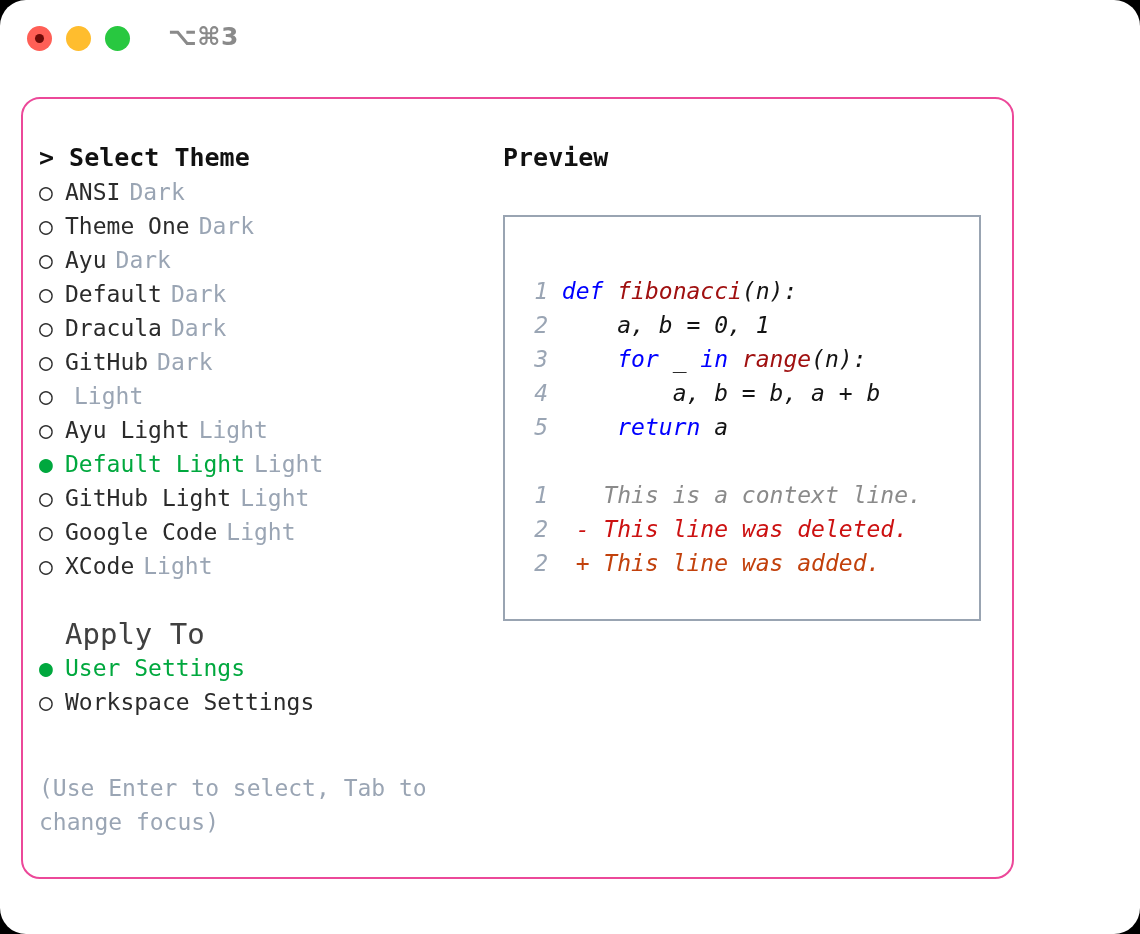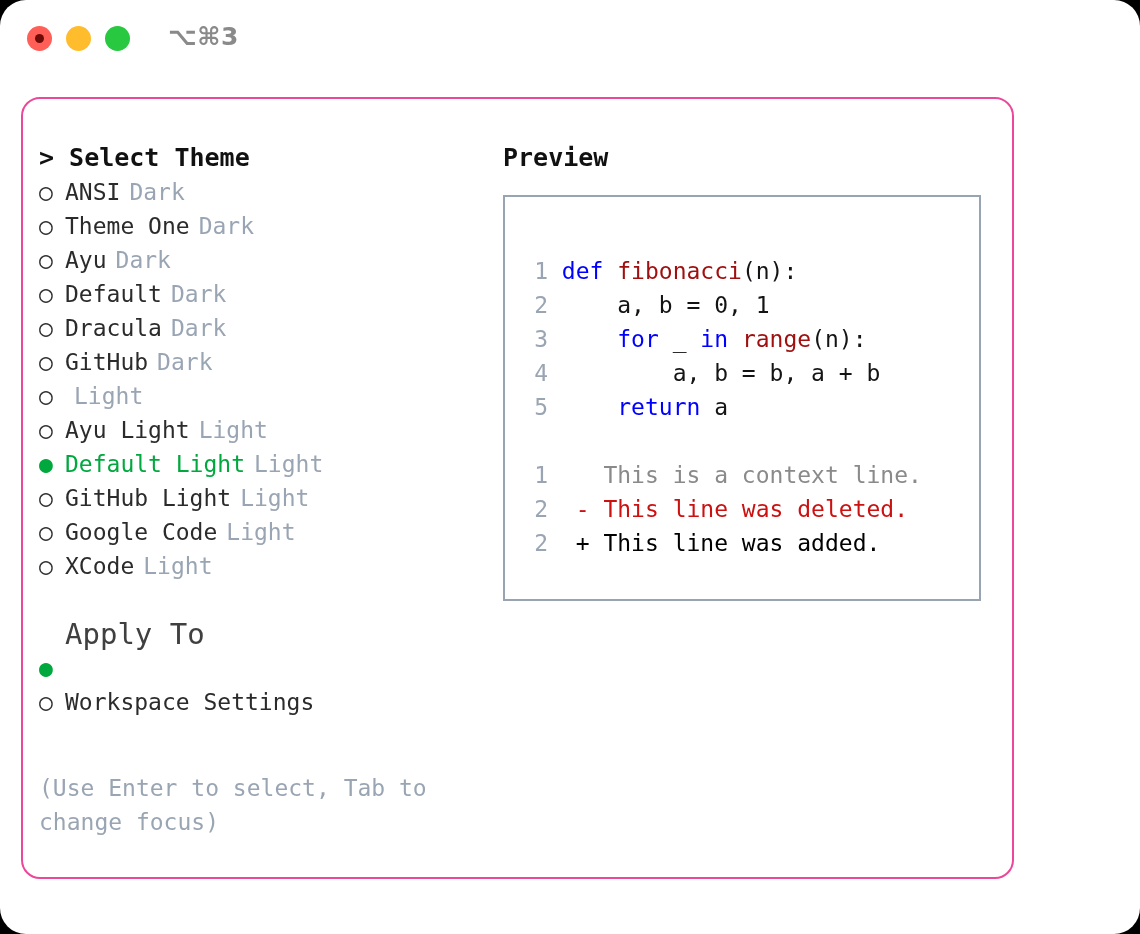--- a/index.html
+++ b/index.html
@@ -146,27 +146,28 @@
 
   
   .preview-title {
     font-size: 25px;
     font-weight: bold;
     color: #111111;
     line-height: 34px;
     white-space: pre;
   }
   .preview-box {
-    margin-top: 20px;
+    margin-top: 40px;
     width: 478px;
     height: 406px;
     border: 2px solid #99a4b2;
     box-sizing: border-box;
     background: #ffffff;
     position: relative;
+    font-style: italic;
   }
   .code {
     position: absolute;
     left: 15px;
     top: 57px;
     font-size: 23px;
     line-height: 34px;
     white-space: pre;
   }
   .code-line { display: block; white-space: pre; }
@@ -175,21 +176,21 @@
     width: 28px;
     text-align: right;
     color: #9aa5b4;
   }
   .kw  { color: #0000ff; }
   .fn  { color: #a01010; }
   .pl  { color: #141414; }
   .blank-line { display: block; height: 34px; }
   .diff-ctx { color: #8a8a8a; }
   .diff-del { color: #cc1111; }
-  .diff-add { color: #000000; }
+  .diff-add { color: #c2410c; }
 </style>
 </head>
 <body>
 
 <div class="window">
 
   <div class="titlebar">
     <div class="lights">
       <div class="light red"></div>
       <div class="light yellow"></div>
@@ -214,21 +215,21 @@
           <div class="opt-row selected"><span class="marker">●</span><span class="opt-label">Default Light</span><span class="opt-badge">Light</span></div>
           <div class="opt-row"><span class="marker">○</span><span class="opt-label">GitHub Light</span><span class="opt-badge">Light</span></div>
           <div class="opt-row"><span class="marker">○</span><span class="opt-label">Google Code</span><span class="opt-badge">Light</span></div>
           <div class="opt-row"><span class="marker">○</span><span class="opt-label">XCode</span><span class="opt-badge">Light</span></div>
         </div>
 
       <div class="section-gap"></div>
 
       <div class="section-title">Apply To</div>
       <div id="apply-list">
-          <div class="opt-row selected"><span class="marker">●</span></div>
+          <div class="opt-row selected"><span class="marker">●</span><span class="opt-label">User Settings</span></div>
           <div class="opt-row"><span class="marker">○</span><span class="opt-label">Workspace Settings</span></div>
         </div>
 
       <div class="hint">(Use Enter to select, Tab to change focus)</div>
     </div>
 
     <div class="pane-right">
       <div class="preview-title">Preview</div>
       <div class="preview-box">
         <div class="code" id="code-block"><span class="code-line"><span class="ln">1</span> <span class="kw">def </span><span class="fn">fibonacci</span><span class="pl">(n):</span></span><span class="code-line"><span class="ln">2</span> <span class="pl">    a, b = 0, 1</span></span><span class="code-line"><span class="ln">3</span> <span class="pl">    </span><span class="kw">for</span><span class="pl"> _ </span><span class="kw">in</span><span class="pl"> </span><span class="fn">range</span><span class="pl">(n):</span></span><span class="code-line"><span class="ln">4</span> <span class="pl">        a, b = b, a + b</span></span><span class="code-line"><span class="ln">5</span> <span class="pl">    </span><span class="kw">return</span><span class="pl"> a</span></span><span class="blank-line"></span><span class="code-line"><span class="ln">1</span>  <span class="diff-ctx">  This is a context line.</span></span><span class="code-line"><span class="ln">2</span>  <span class="diff-del">- This line was deleted.</span></span><span class="code-line"><span class="ln">2</span>  <span class="diff-add">+ This line was added.</span></span></div>

